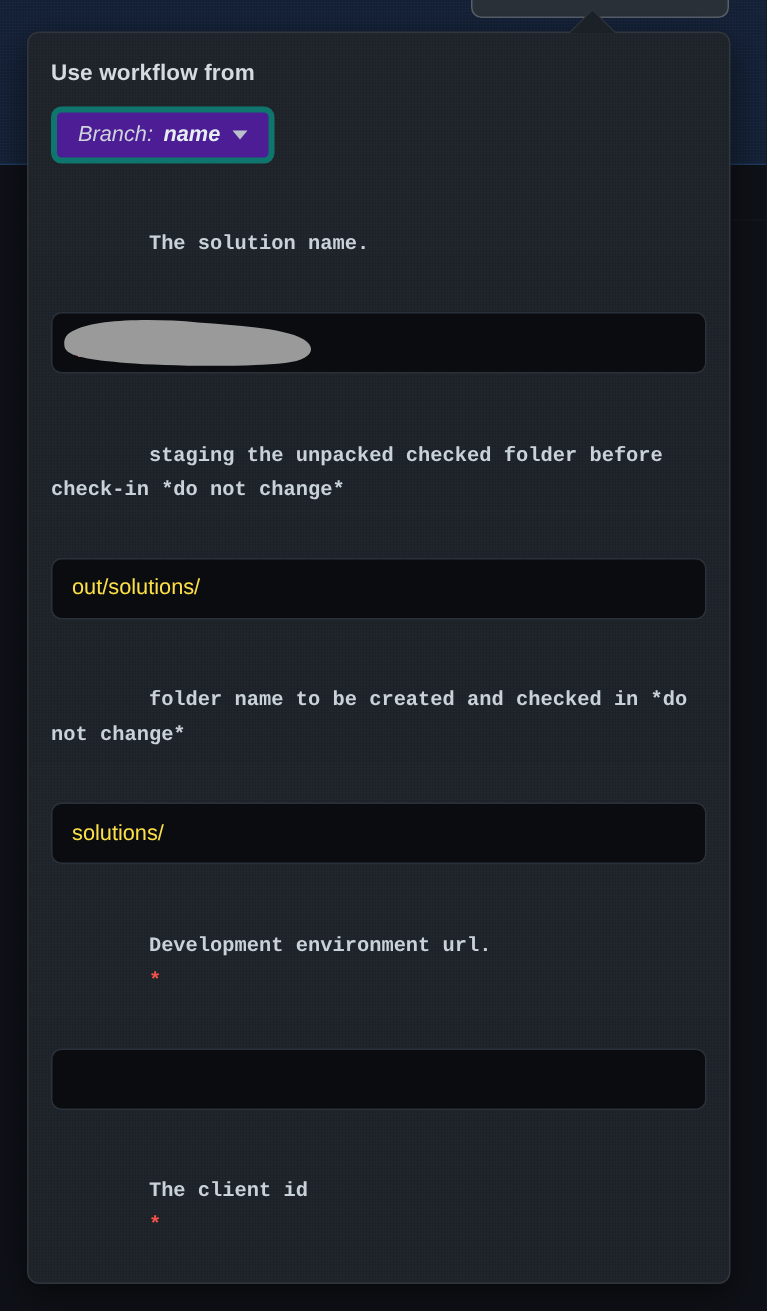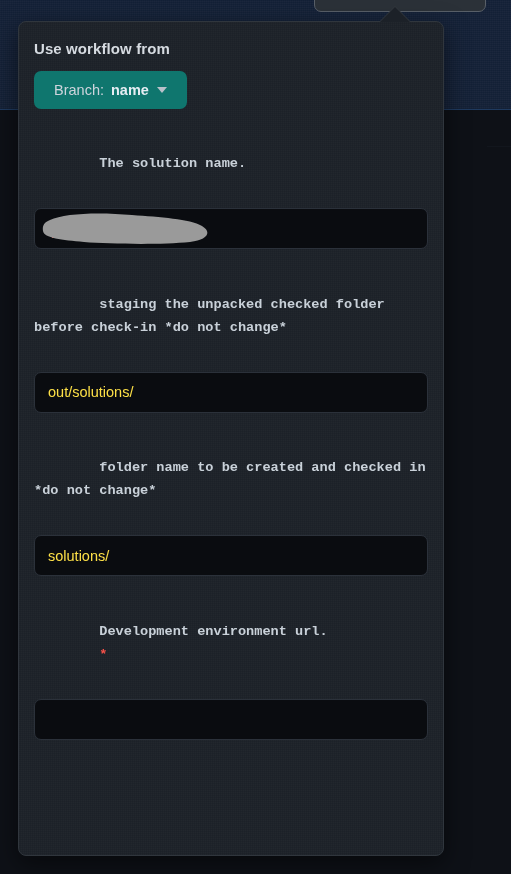--- a/index.html
+++ b/index.html
@@ -63,21 +63,21 @@
     background: #2b3138;
     border: 1px solid #585f68;
     border-radius: 7px;
   }
 
   
   #popover {
     position: absolute;
     left: 18px;
     top: 21px;
-    width: 426px;
+    width: 469px;
     height: 835px;
     background: #1c2128;
     border: 1px solid #30363d;
     border-radius: 8px;
     box-shadow: 0 8px 24px rgba(0,0,0,.5);
     overflow: hidden;
   }
   #popover-noise {
     position: absolute;
     inset: 0;
@@ -124,24 +124,25 @@
     margin-bottom: 14px;
   }
 
   
   #branch-select {
     display: inline-flex;
     align-items: center;
     gap: 7px;
     height: 38px;
     padding: 0 14px;
-    background: #0f766e;
-    border: 6px solid #0f766e;
+    background: #4c1d95;
+    border: 4px solid #0f766e;
     border-radius: 7px;
     cursor: pointer;
+    font-style: italic;
   }
   .branch-prefix {
     font-size: 14.5px;
     color: #cdd4dc;
   }
   .branch-name {
     font-size: 14.5px;
     font-weight: bold;
     color: #e6edf3;
   }
@@ -268,20 +269,27 @@
     
     <div class="field">
       <div class="field-label">
         <span>Development environment url.</span>
         <span class="required-star">*</span>
       </div>
       <input class="field-input" type="text" value="" style="">
     </div>
 
     
+    <div class="field">
+      <div class="field-label">
+        <span>The client id</span>
+        <span class="required-star">*</span>
+      </div>
+
+    </div>
 
     
     
 
     
 
   </div>
 </div>
 
 </body></html>

